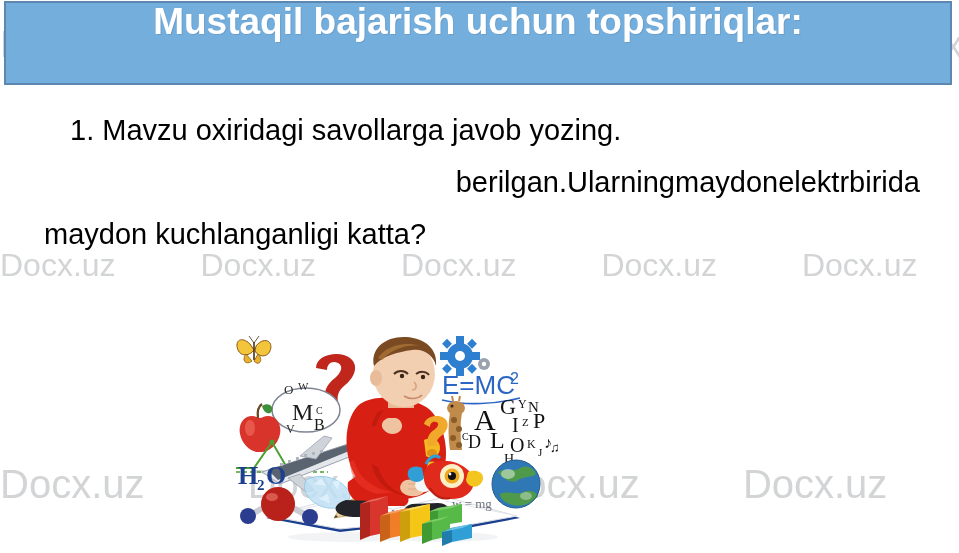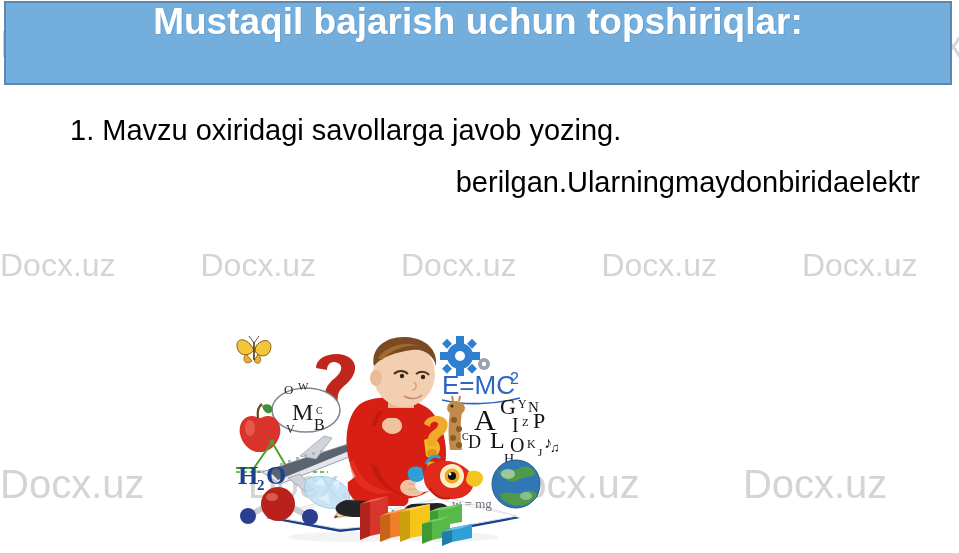--- a/index.html
+++ b/index.html
@@ -143,23 +143,24 @@
 <div id="title-banner">
   <div id="title-text">Mustaqil bajarish uchun topshiriqlar:</div>
 </div>
 
 <div id="body-text">
   <div class="para-line line-1">1.  Mavzu oxiridagi savollarga javob yozing.</div>
   <div class="para-line line-3">
     <span>berilgan.</span>
     <span>Ularning</span>
     <span>maydon</span>
+    <span>elektr</span>
     <span>birida</span>
-    <span>elektr</span>
   </div>
+  <div class="para-line line-4">maydon kuchlanganligi katta?</div>
 </div>
 
 <div id="illustration">
   <svg width="330" height="218" viewBox="0 0 330 218" xmlns="http://www.w3.org/2000/svg">
 
     <g>
       <path d="M38 186 L112 166 L165 178 L218 166 L292 186 L218 200 L165 194 L112 200 Z" fill="#1b3f8f"></path>
       <path d="M41 184 L113 165 L164 177 L164 192 L112 197 Z" fill="#ffffff" stroke="#d9dce3" stroke-width="1"></path>
       <path d="M289 184 L217 165 L166 177 L166 192 L218 197 Z" fill="#ffffff" stroke="#d9dce3" stroke-width="1"></path>
       <path d="M50 182 L113 169" stroke="#e3e6ec" stroke-width="1" fill="none"></path>

